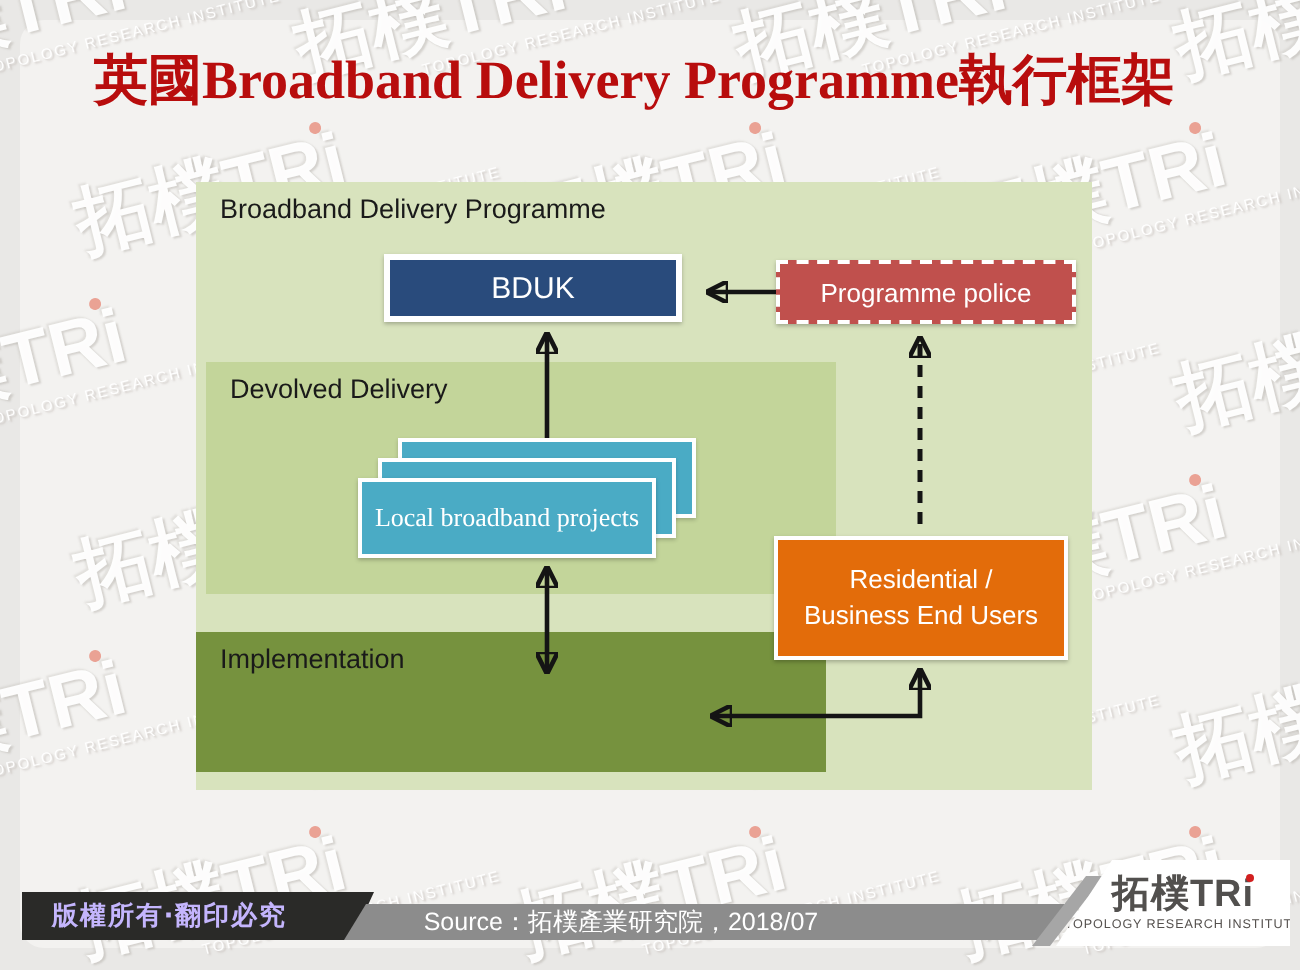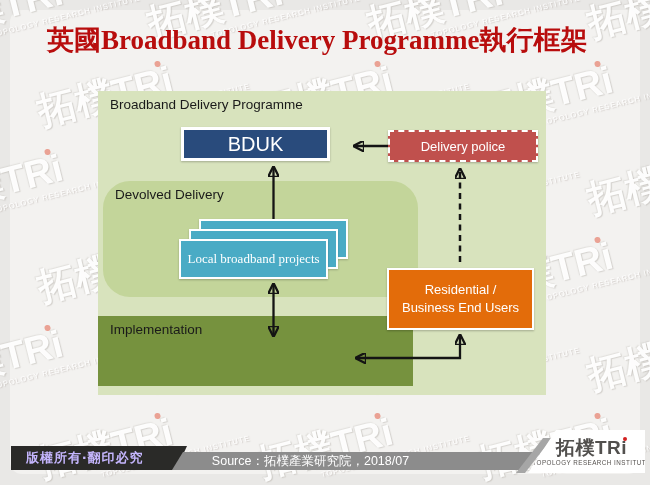--- a/index.html
+++ b/index.html
@@ -18,25 +18,25 @@
           background:rgba(229,118,98,0.65);}
   
   .title{position:absolute;left:47px;top:22px;z-index:2;margin:0;white-space:nowrap;
          font-family:"Liberation Serif","DejaVu Serif",serif;font-size:27px;font-weight:bold;
          color:var(--title-red);}
   
   .diagram{position:absolute;left:0;top:0;width:650px;height:485px;z-index:2;}
   .group{position:absolute;box-sizing:border-box;}
   .group-label{display:block;padding:6px 0 0 12px;font-size:13.5px;color:#1a1a1a;}
   .g-programme{left:98px;top:91px;width:448px;height:304px;background:var(--green-light);}
-  .g-devolved{left:103px;top:181px;width:315px;height:116px;background:var(--green-mid);border-radius:27px;}
+  .g-devolved{left:103px;top:181px;width:315px;height:116px;background:var(--green-mid);}
   .g-implementation{left:98px;top:300px;width:315px;height:70px;background:var(--olive);margin-top:16px;}
   .node{position:absolute;box-sizing:border-box;display:flex;align-items:center;justify-content:center;
         text-align:center;color:#fff;border:2px solid #fff;box-shadow:0 1px 2px rgba(0,0,0,0.25);}
-  .n-bduk{left:181px;top:127px;width:149px;height:34px;background:var(--navy);font-size:20px;border-width:3px;}
+  .n-bduk{left:192px;top:127px;width:149px;height:34px;background:var(--navy);font-size:15px;border-width:3px;}
   .n-police{left:388px;top:130px;width:150px;height:32px;background:var(--police-red);
             font-size:13px;border-style:dashed;}
   .stack-layer{position:absolute;width:149px;height:40px;background:var(--teal);
                border:2px solid #fff;box-sizing:border-box;box-shadow:0 1px 2px rgba(0,0,0,0.2);}
   .s-back{left:199px;top:219px;}
   .s-mid{left:189px;top:229px;}
   .n-projects{left:179px;top:239px;width:149px;height:40px;background:var(--teal);
               font-size:13px;line-height:1.3;padding:0 6px;font-family:Liberation Serif, serif;}
   .n-residential{left:387px;top:268px;width:147px;height:62px;background:var(--orange);
                  font-size:13px;line-height:1.35;padding:0 8px;}
@@ -176,21 +176,21 @@
         </marker>
       </defs>
       <path d="M388,146 L355,146" marker-end="url(#ah)"></path>
       <path d="M273.5,168 L273.5,233" marker-start="url(#ah)" marker-end="url(#ah)"></path>
       <path d="M273.5,285 L273.5,335" marker-start="url(#ah)" marker-end="url(#ah)"></path>
       <path d="M460,336 L460,358 L357,358" marker-start="url(#ah)" marker-end="url(#ah)"></path>
       <path d="M460,262 L460,170" class="dashed" marker-end="url(#ah)"></path>
     </svg>
 
     <div class="node n-bduk">BDUK</div>
-    <div class="node n-police">Delivery police</div>
+    <div class="node n-police">Programme police</div>
 
     <div class="stack-layer s-back"></div>
     <div class="stack-layer s-mid"></div>
     <div class="node n-projects">Local broadband projects</div>
 
     <div class="node n-residential">Residential / Business End Users</div>
   </div>
 
   <div class="footer">
     <div class="copyright">版權所有‧翻印必究</div>

